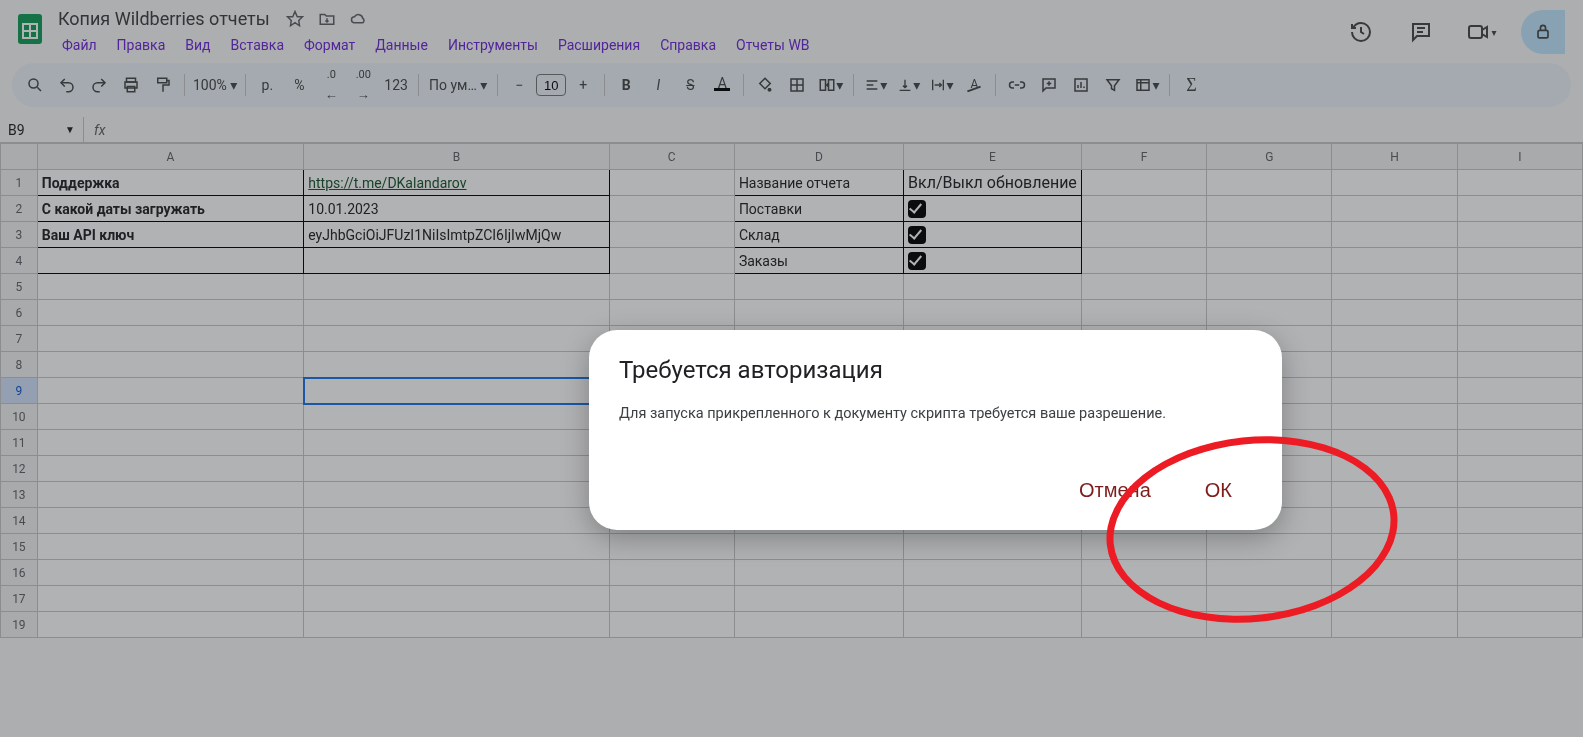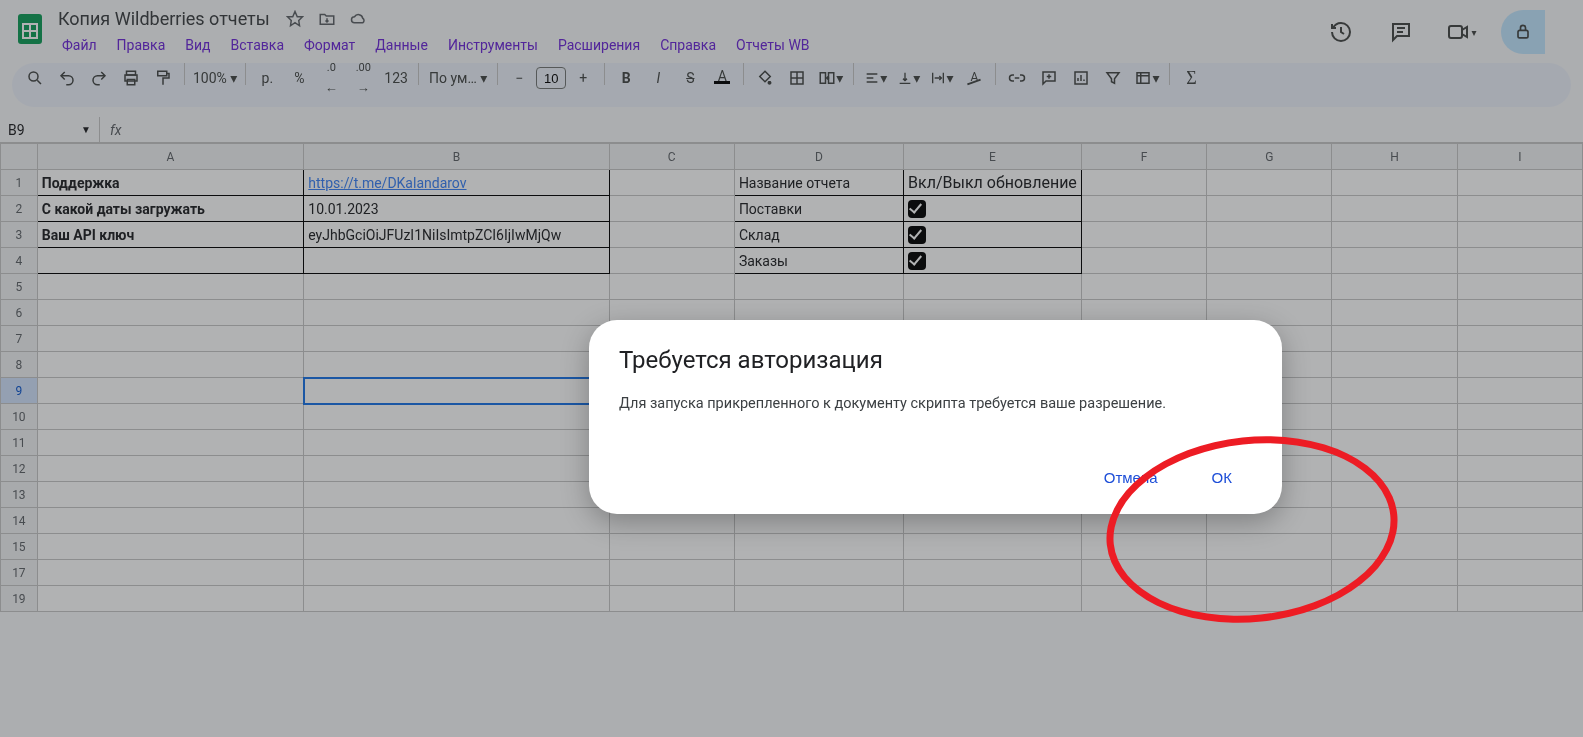--- a/index.html
+++ b/index.html
@@ -1,67 +1,67 @@
 <!DOCTYPE html>
 <html><head>
 <meta charset="utf-8">
 <style>
 html,body{margin:0;padding:0;font-family:Roboto,Arial,sans-serif;font-size:14px;background:#f8f9fa;width:1583px;height:737px;overflow:hidden;position:relative;color:#202124}
 *{box-sizing:border-box}
 .modal-overlay{position:absolute;inset:0;background:rgba(32,33,36,0.35);z-index:900}
 
-.header{display:flex;align-items:flex-start;padding:6px 28px 0 12px}
+.header{display:flex;align-items:flex-start;padding:6px 8px 0 12px}
 .logo{width:36px;height:36px;flex:none;margin-top:4px}
 .titleblock{flex:1;margin-left:6px}
 .titlerow{display:flex;align-items:center;gap:10px}
 .doctitle{font-size:18px;color:#3c4043;padding:2px 4px}
 .iconbtn{width:22px;height:22px;display:flex;align-items:center;justify-content:center;color:#5f6368;cursor:pointer}
 .menurow{display:flex;gap:4px;margin-top:2px}
 .menuitem{padding:4px 8px;font-size:14px;color:#6d28d9;cursor:pointer;border-radius:4px}
 .rightbtns{display:flex;align-items:center;gap:20px;padding-right:10px;margin-top:4px}
 .biconbtn{width:40px;height:40px;display:flex;align-items:center;justify-content:center;color:#444746;cursor:pointer;border-radius:50%}
 .sharecircle{width:44px;height:44px;background:#c2e7ff;border-radius:50% 0 0 50%;display:flex;align-items:center;justify-content:center;color:#444746}
 
-.toolbar{margin:6px 12px 0 12px;height:44px;background:#edf2fa;border-radius:22px;display:flex;align-items:flex-start;padding:0 8px;gap:2px;color:#444746;overflow:hidden}
+.toolbar{margin:6px 12px 0 12px;height:44px;background:#edf2fa;border-radius:22px;display:flex;align-items:center;padding:0 8px;gap:2px;color:#444746;overflow:hidden}
 .tbtn{min-width:30px;height:30px;display:flex;align-items:center;justify-content:center;cursor:pointer;border-radius:4px;padding:0 4px;font-size:14px}
 .tsep{width:1px;height:22px;background:#c7c7c7;margin:0 4px}
 .zoomtxt{font-size:14px;padding:0 2px}
 .fontsizebox{display:flex;align-items:center;gap:2px}
 .fsinput{width:30px;height:22px;border:1px solid #747775;border-radius:4px;text-align:center;font-size:13px;background:transparent}
 .fontname{max-width:90px;overflow:hidden;white-space:nowrap}
 
 .fxbar{display:flex;align-items:center;height:26px;border-bottom:1px solid #c7c7c7;margin-top:10px}
-.namebox{width:100px;padding:0 8px;font-size:14px;display:flex;align-items:center;justify-content:space-between;border-right:1px solid #c7c7c7;height:100%}
+.namebox{width:84px;padding:0 8px;font-size:14px;display:flex;align-items:center;justify-content:space-between;border-right:1px solid #c7c7c7;height:100%}
 .fxlbl{padding:0 10px;font-style:italic;color:#5f6368}
 
 .gridwrap{position:relative;overflow:hidden}
 table.sheet{border-collapse:collapse;table-layout:fixed}
 .sheet th,.sheet td{border:1px solid #c7c7c7;height:26px;padding:0 4px;font-size:14px;text-align:left;white-space:nowrap;overflow:hidden;background:#fff}
 .sheet th{background:#f1f3f4;color:#5f6368;font-weight:normal;text-align:center;font-size:12px}
 .sheet th.rowh{width:37px;text-align:center}
 .sheet .colA{width:268px}
 .sheet .colB{width:306px}
 .sheet .colC{width:127px}
 .sheet .colD{width:170px}
 .sheet .colE{width:175px}
 .sheet .std{width:127px}
 .bold{font-weight:700}
-.link{color:#3b82f6;text-decoration:underline}
+.link{color:#14532d;text-decoration:underline}
 .bordercell{border:1px solid #000!important}
 .checkbox-cell{text-align:center}
 .cb{display:inline-block;width:18px;height:18px;background:#000;border-radius:4px;position:relative;vertical-align:middle}
 .cb::after{content:"";position:absolute;left:4px;top:1px;width:5px;height:10px;border:solid #fff;border-width:0 2.5px 2.5px 0;transform:rotate(40deg)}
 .activecell{outline:2px solid #1a73e8;outline-offset:-1px}
 .selrowh{background:#d3e3fd!important;color:#0b57d0!important}
 
-.dialog{position:absolute;left:589px;top:320px;width:693px;background:#fff;border-radius:28px;box-shadow:0 8px 28px rgba(0,0,0,.28);padding:26px 30px 20px 30px;z-index:1000}
+.dialog{position:absolute;left:589px;top:330px;width:693px;background:#fff;border-radius:28px;box-shadow:0 8px 28px rgba(0,0,0,.28);padding:26px 30px 20px 30px;z-index:1000}
 .dlgtitle{font-size:24px;color:#202124;margin:0 0 18px 0;font-weight:400}
 .dlgmsg{font-size:14.5px;color:#3c4043;line-height:1.6}
 .dlgbtns{display:flex;justify-content:flex-end;gap:34px;margin-top:46px;padding-right:10px}
-.dlgbtn{background:none;border:none;color:#1d4ed8;font-size:15px;font-weight:500;cursor:pointer;padding:8px 10px}
+.dlgbtn{background:none;border:none;color:#7f1d1d;font-size:20px;font-weight:500;cursor:pointer;padding:8px 10px}
 
 .redcircle{position:absolute;left:1106px;top:437px;width:292px;height:185px;border:7px solid #ed1c24;border-radius:50%;z-index:1100;pointer-events:none;transform:rotate(-6deg)}
 svg{display:block}
 </style>
 </head>
 <body>
 
 <div class="header">
   <div class="logo">
     <svg width="36" height="36" viewBox="0 0 36 36">
@@ -463,20 +463,32 @@
           <td></td>
           <td></td>
           <td></td>
           <td></td>
           <td></td>
           <td></td>
           <td></td>
           <td></td>
         </tr>
   <tr>
+          <th class="rowh">16</th>
+          <td></td>
+          <td></td>
+          <td></td>
+          <td></td>
+          <td></td>
+          <td></td>
+          <td></td>
+          <td></td>
+          <td></td>
+        </tr>
+  <tr>
           <th class="rowh">17</th>
           <td></td>
           <td></td>
           <td></td>
           <td></td>
           <td></td>
           <td></td>
           <td></td>
           <td></td>
           <td></td>

